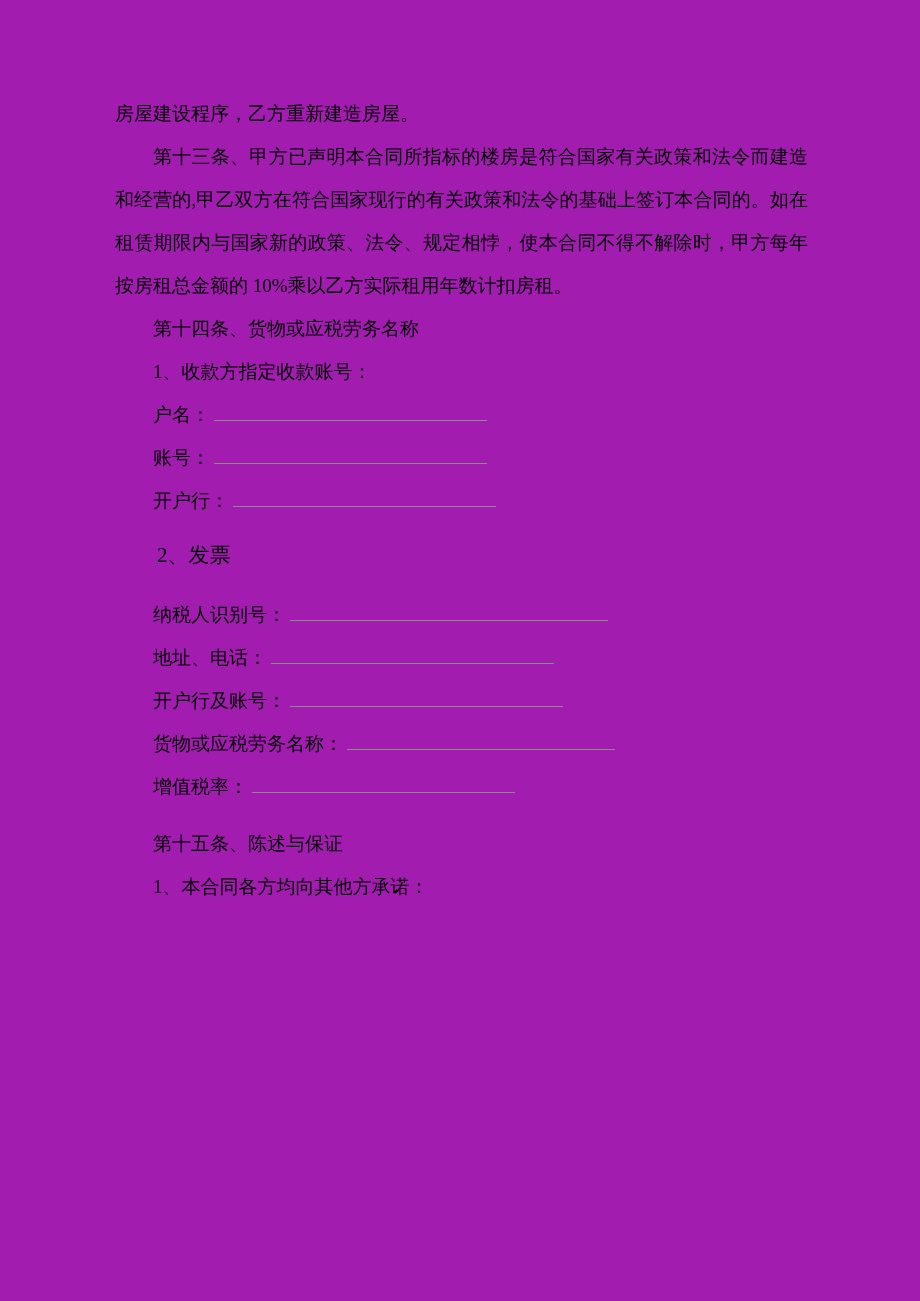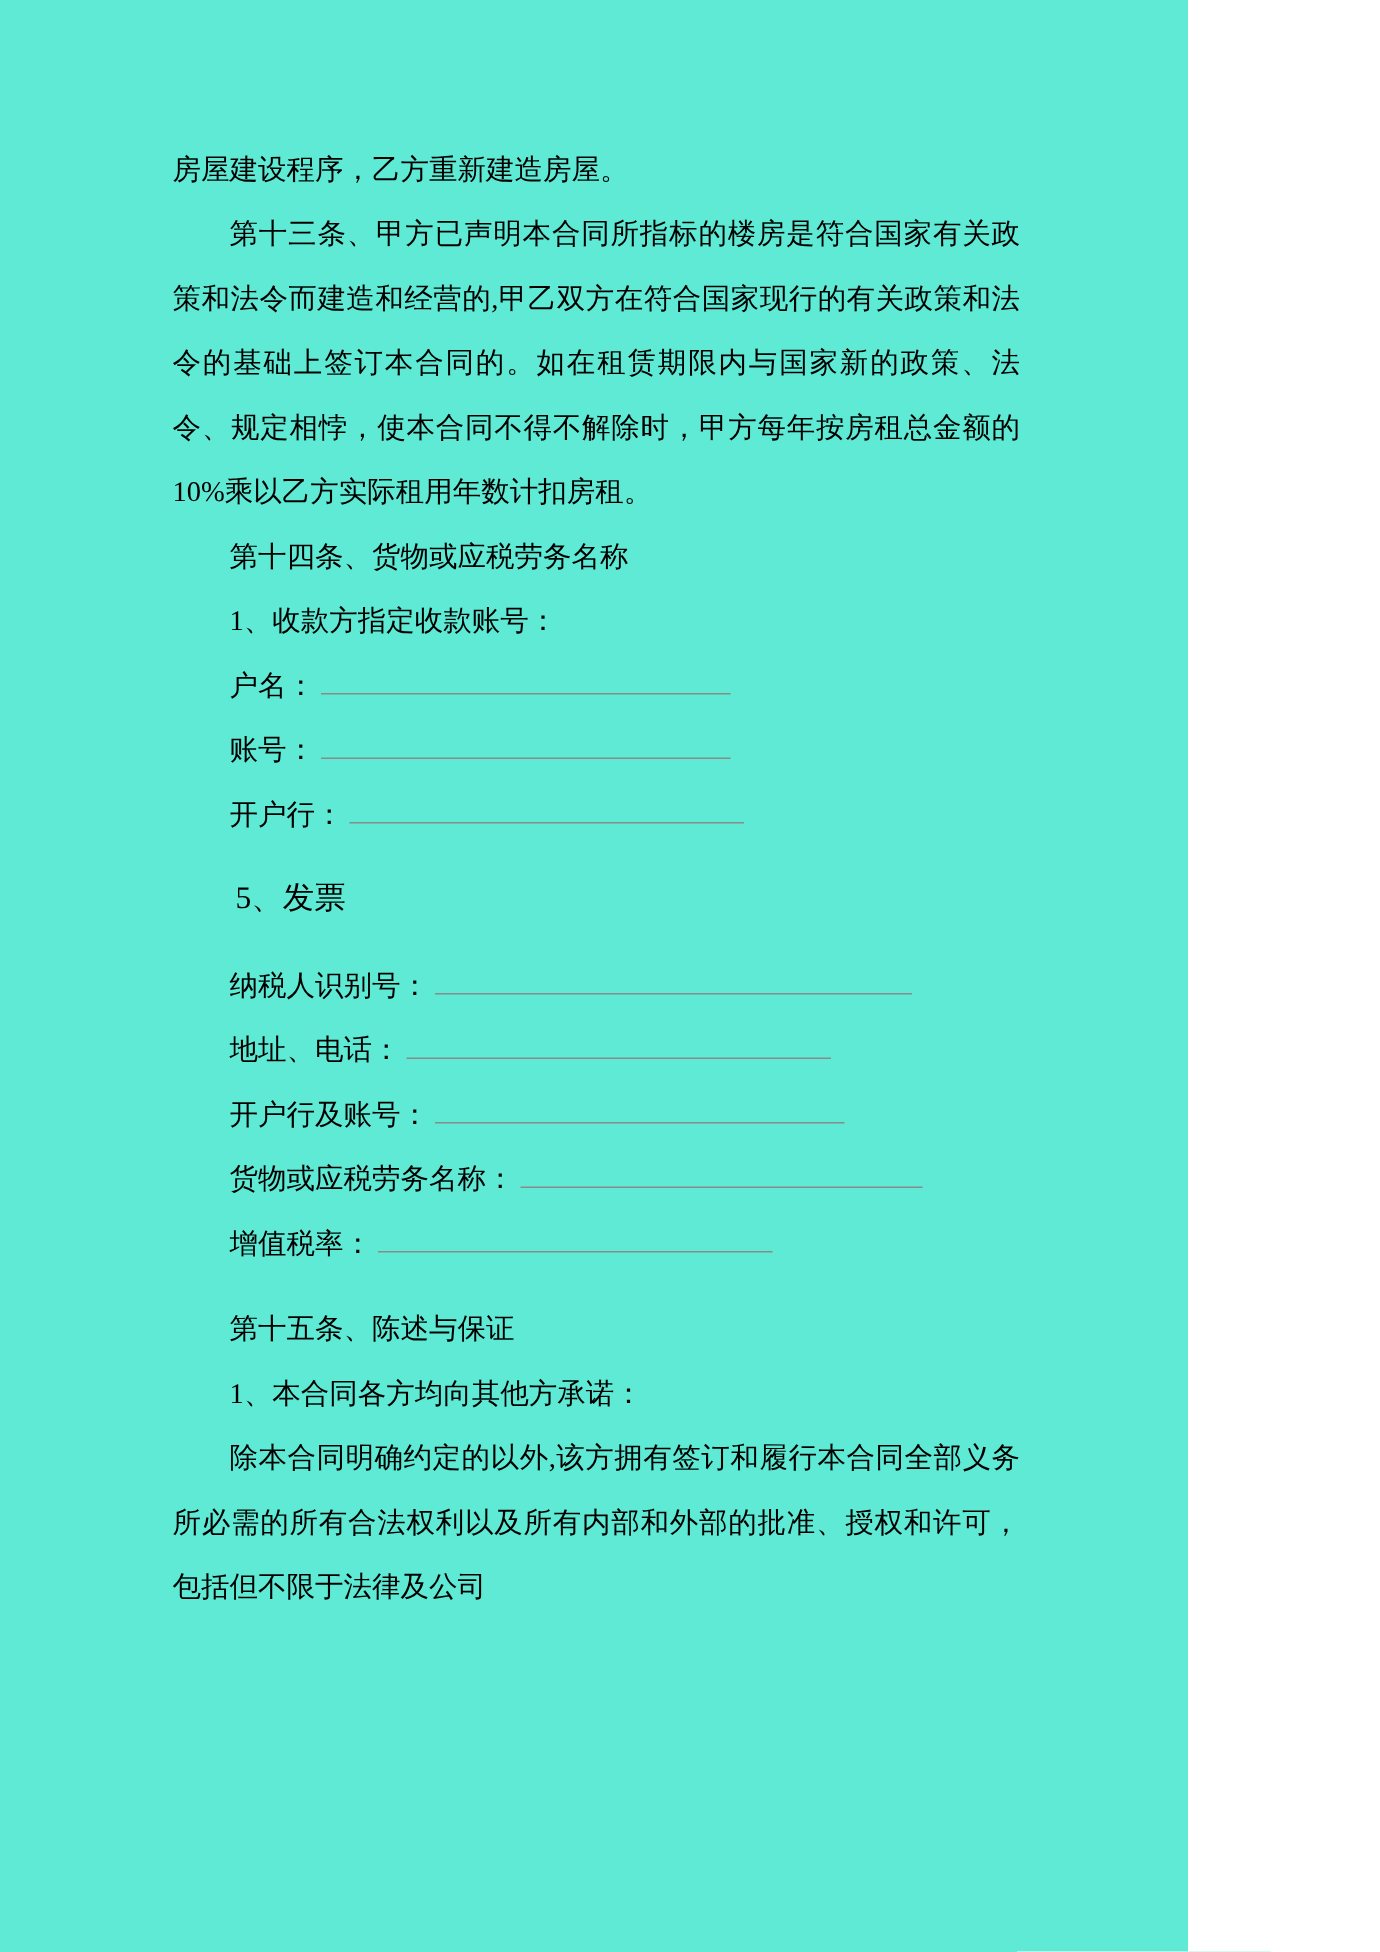--- a/index.html
+++ b/index.html
@@ -9,24 +9,24 @@
   }
   body {
     width: 920px;
     height: 1301px;
     overflow: hidden;
     font-family: "Liberation Serif", "DejaVu Serif", serif;
     color: #000000;
   }
   .page {
     box-sizing: border-box;
-    width: 792px;
+    width: 920px;
     height: 1301px;
     padding: 92px 112px 40px 115px;
-    background: #5eead4;
+    background: #a21caf;
   }
   .doc {
     font-size: 19px;
     line-height: 43px;
   }
   .para {
     margin: 0;
     text-align: justify;
   }
   .para.indent {
@@ -72,21 +72,21 @@
 
     <div class="field-line">
       <span>账号：</span><span class="blank" style="width:273px"></span>
     </div>
 
     <div class="field-line">
       <span>开户行：</span><span class="blank" style="width:263px"></span>
     </div>
 
 
-    <p class="para indent invoice-heading">5、发票</p>
+    <p class="para indent invoice-heading">2、发票</p>
 
 
 
     <div class="field-line">
       <span>纳税人识别号：</span><span class="blank" style="width:318px"></span>
     </div>
 
     <div class="field-line">
       <span>地址、电话：</span><span class="blank" style="width:283px"></span>
     </div>
@@ -100,16 +100,15 @@
     </div>
 
     <div class="field-line">
       <span>增值税率：</span><span class="blank" style="width:263px"></span>
     </div>
 
     <p class="para indent gap-before">第十五条、陈述与保证</p>
 
     <p class="para indent">1、本合同各方均向其他方承诺：</p>
 
-    <p class="para indent">除本合同明确约定的以外,该方拥有签订和履行本合同全部义务所必需的所有合法权利以及所有内部和外部的批准、授权和许可，包括但不限于法律及公司</p>
 
   </div>
 </div>
 
 </body></html>

